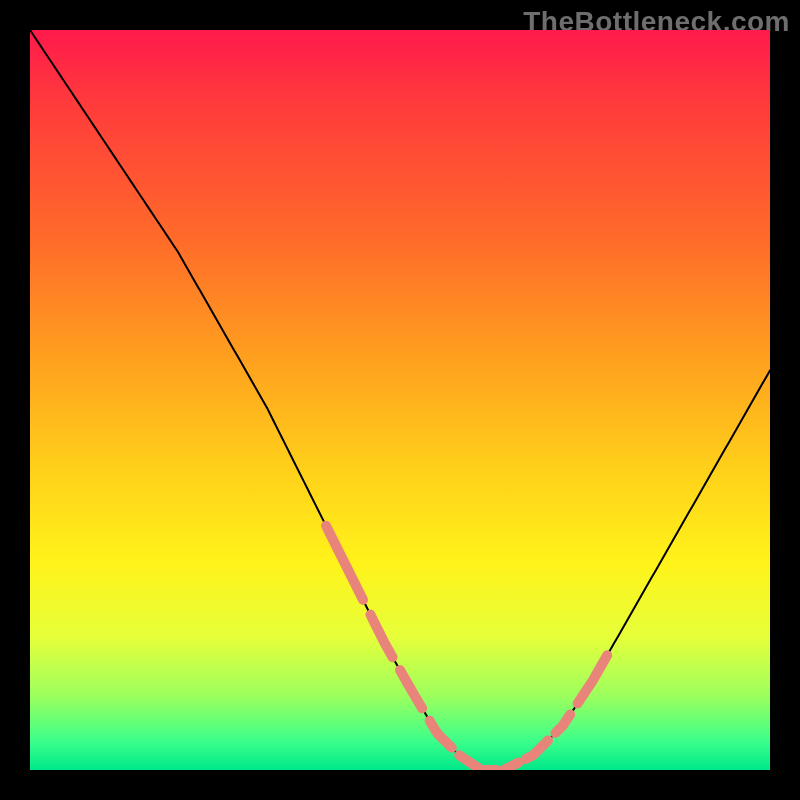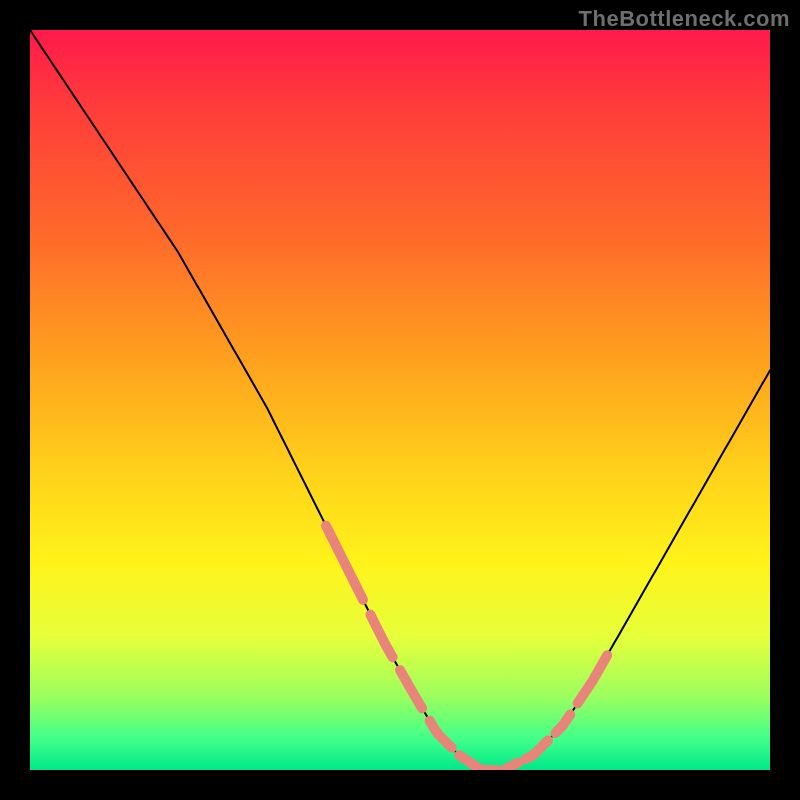--- a/index.html
+++ b/index.html
@@ -28,21 +28,21 @@
       #9cff5e 90%,
       #3dff8a 96%,
       #00e88a 100%
     );
   }
   .watermark {
     position: absolute;
     top: 6px;
     right: 10px;
     font-family: Arial, Helvetica, sans-serif;
-    font-size: 22px;
+    font-size: 28px;
     font-weight: 600;
     color: #6e6e6e;
     letter-spacing: 0.5px;
   }
   svg.curve {
     position: absolute;
     left: 0; top: 0;
     width: 100%;
     height: 100%;
   }

